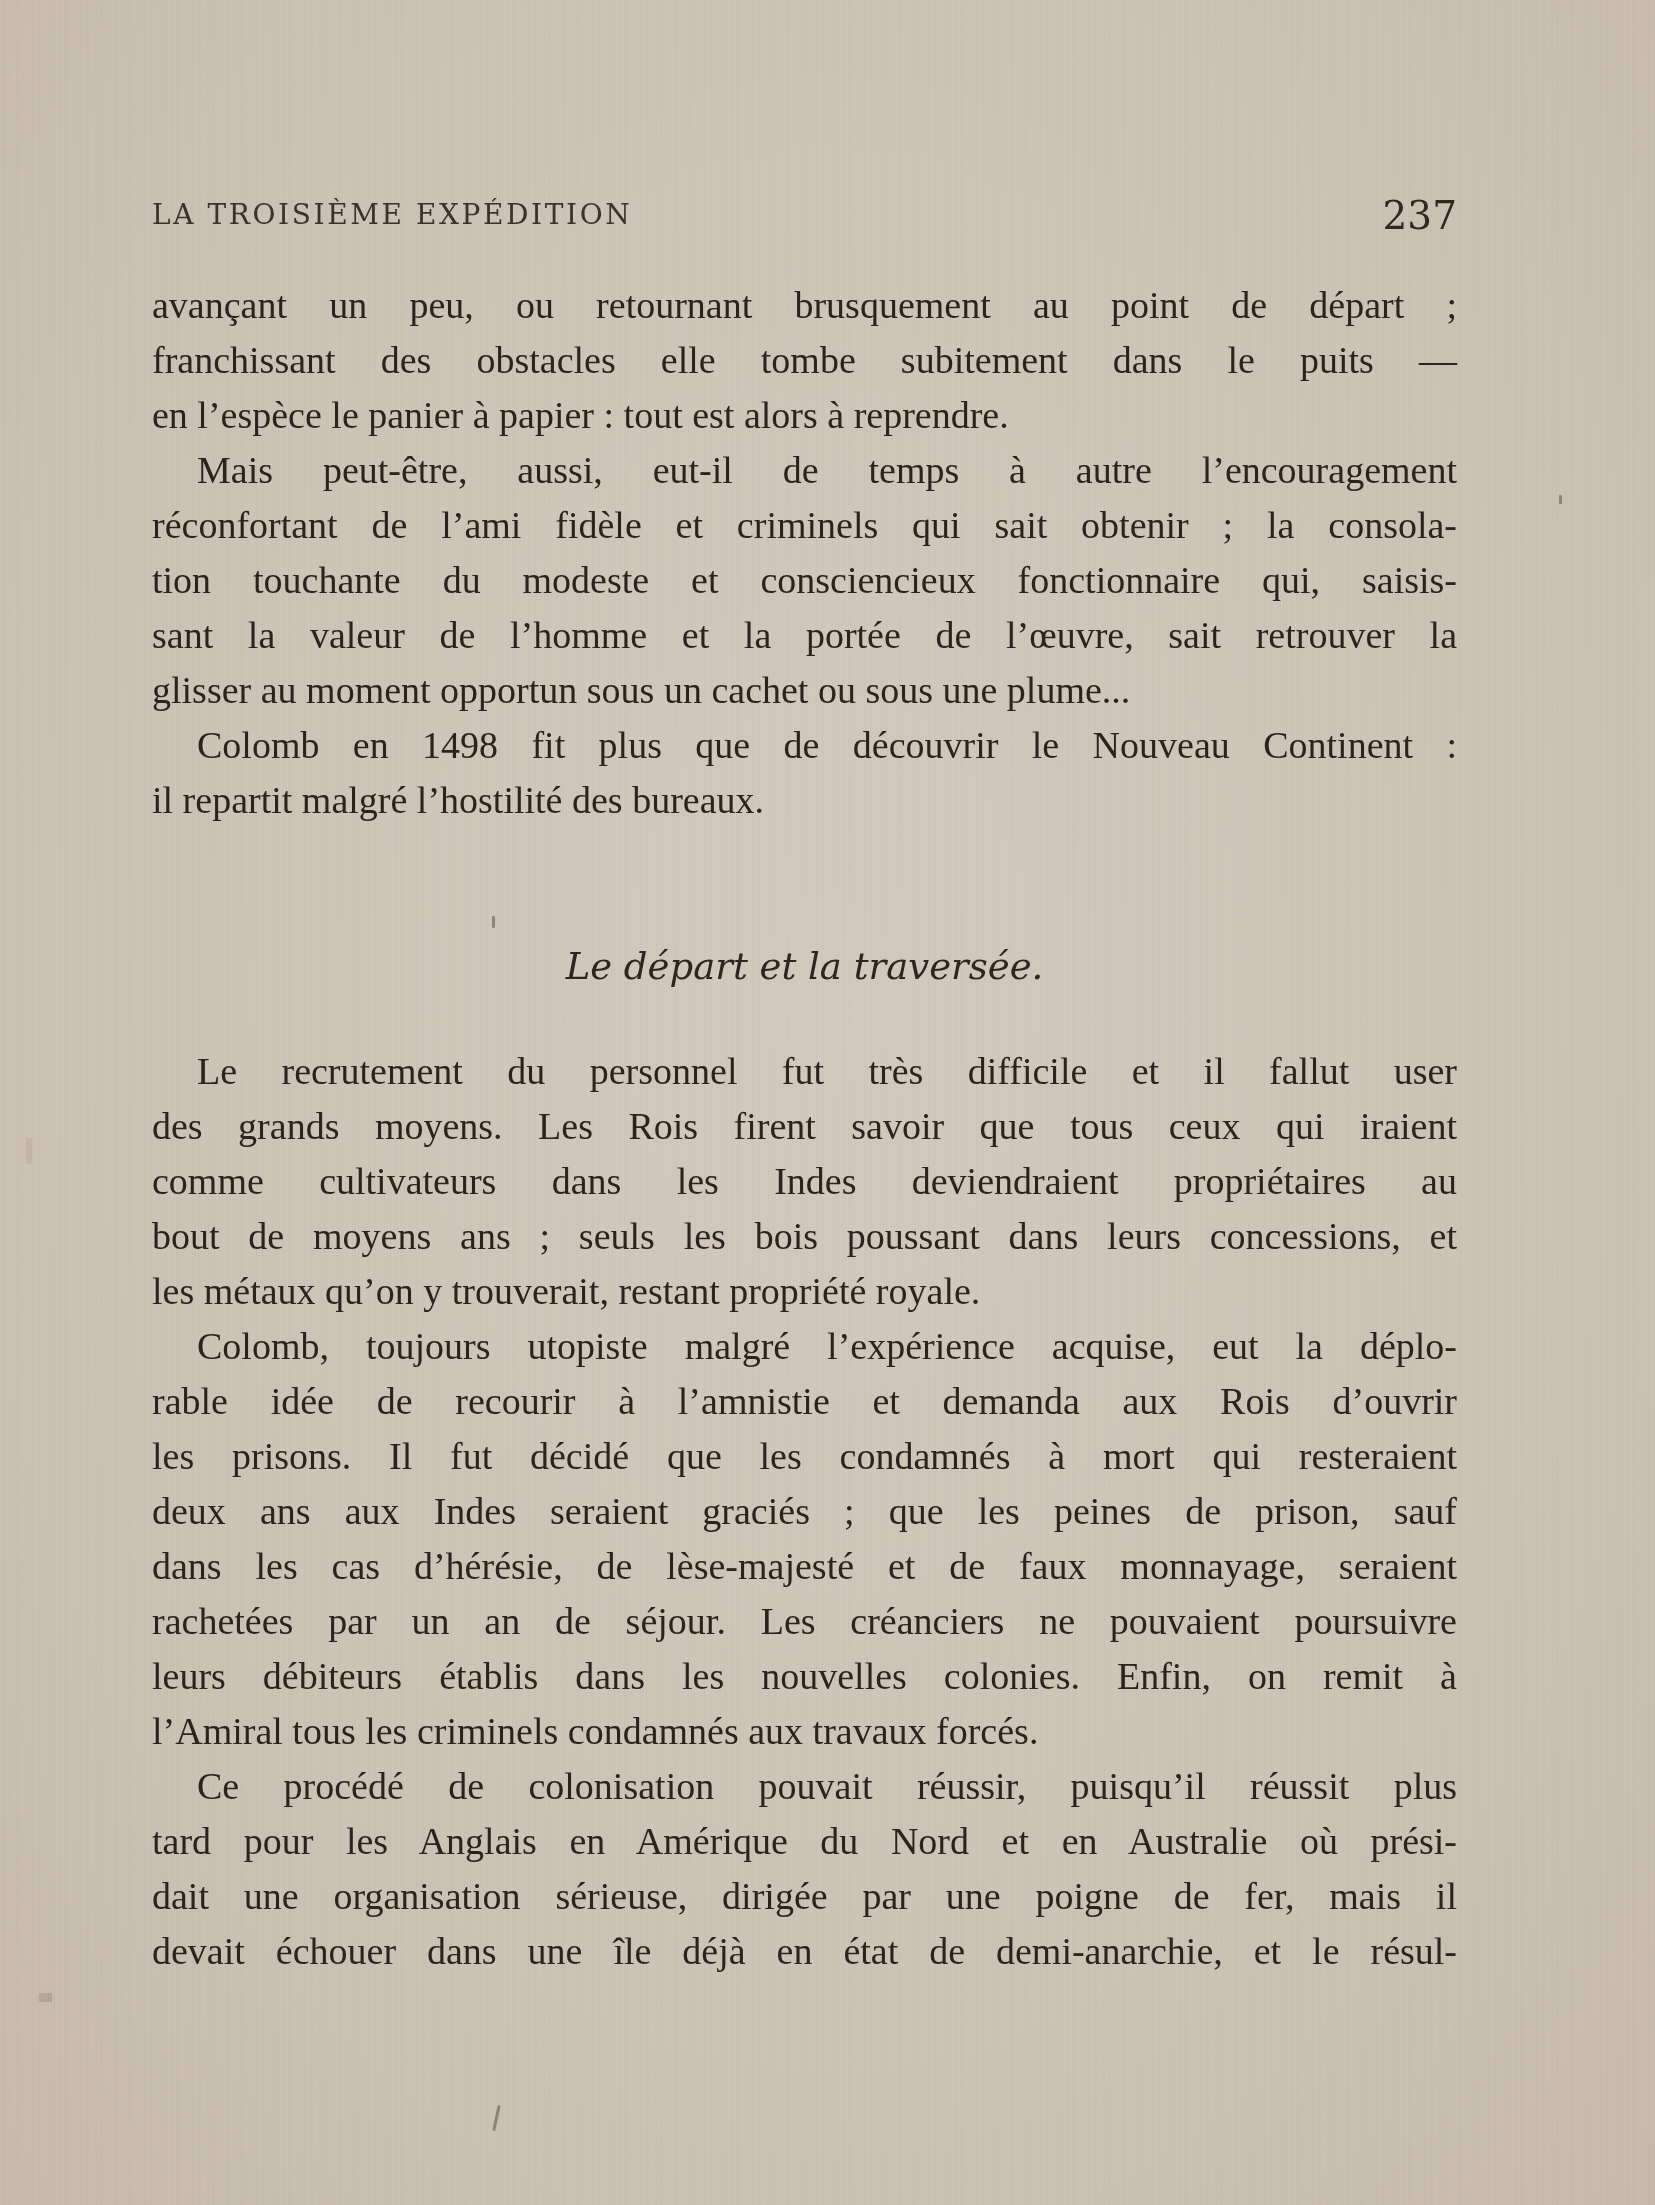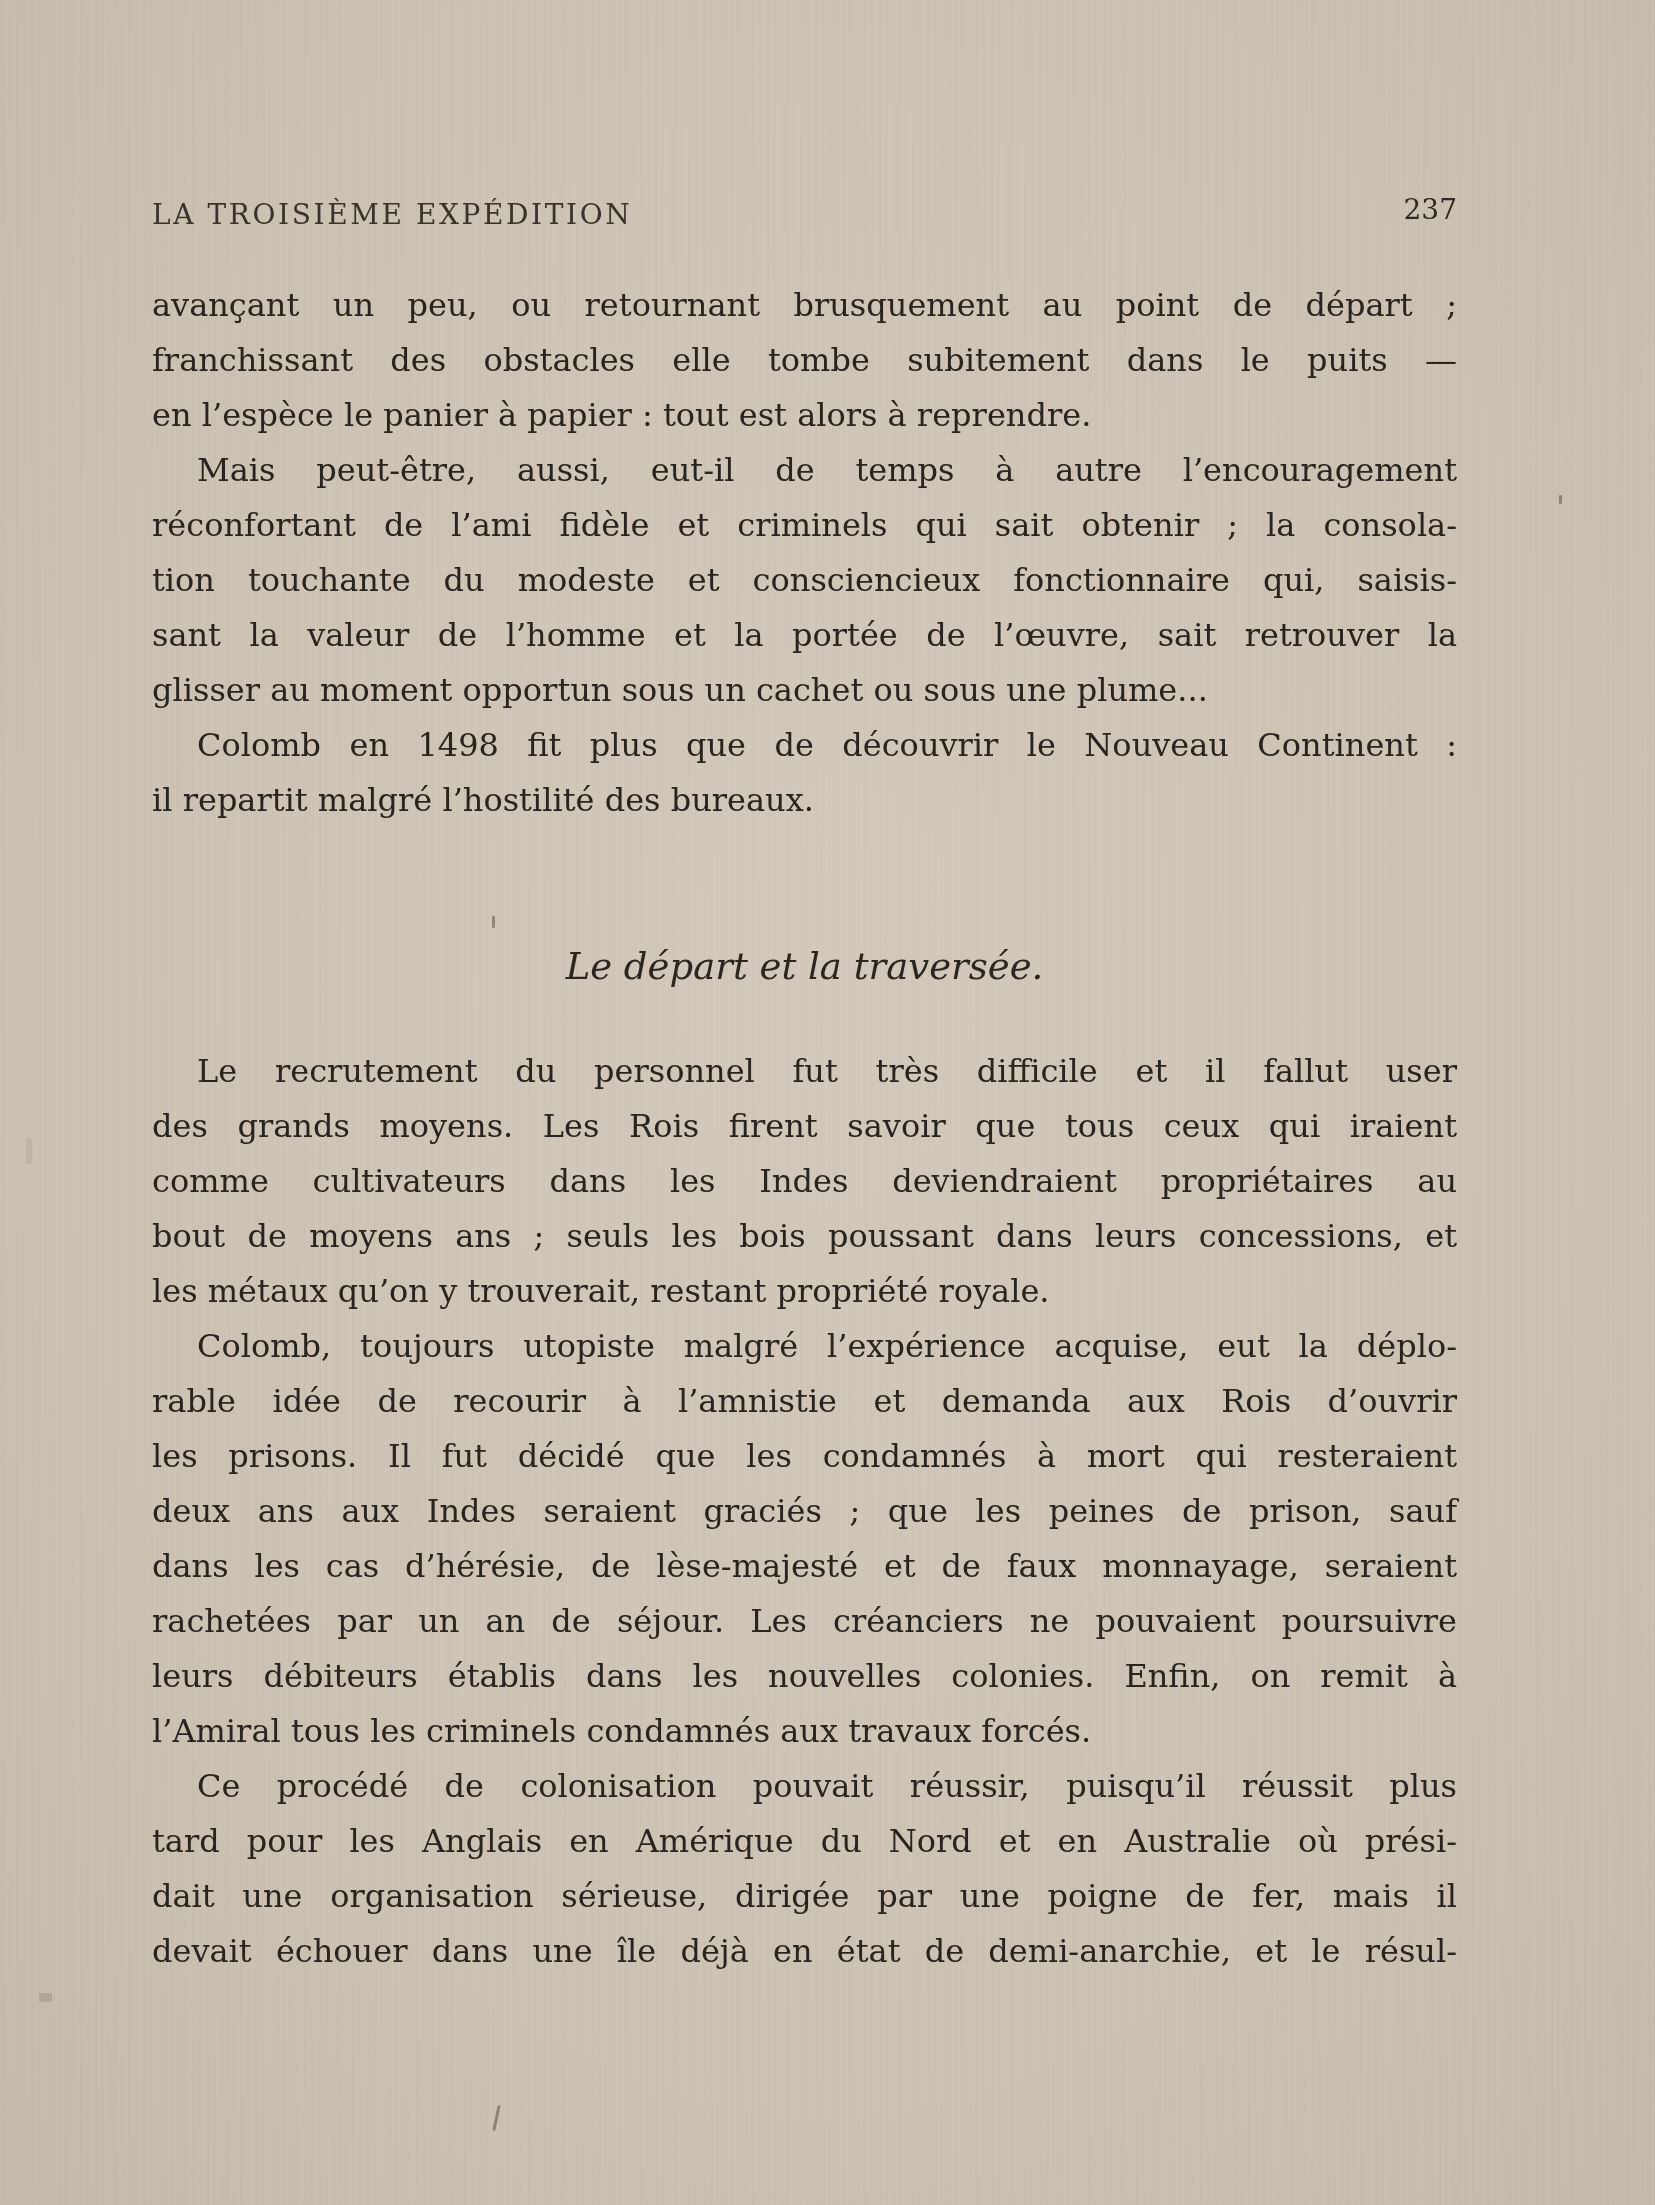--- a/index.html
+++ b/index.html
@@ -37,31 +37,32 @@
     top: 5.1px;
     font-size: 28px;
     letter-spacing: 2.6px;
     font-variant: small-caps;
     color: #3a332b;
   }
   .page-number {
     position: absolute;
     right: 0;
     top: 0;
-    font-size: 28px;
+    font-size: 39px;
     color: #2f2922;
   }
   .body-text {
     position: absolute;
     left: 152px;
     width: 1305px;
-    font-size: 32px;
+    font-size: 38px;
     line-height: 55px;
     text-align: justify;
     color: #2a241e;
+    font-family: Liberation Serif, serif;
   }
   .line {
     display: block;
     height: 55px;
     white-space: nowrap;
     text-align-last: justify;
     text-align: justify;
     overflow: visible;
   }
   .line.last {

